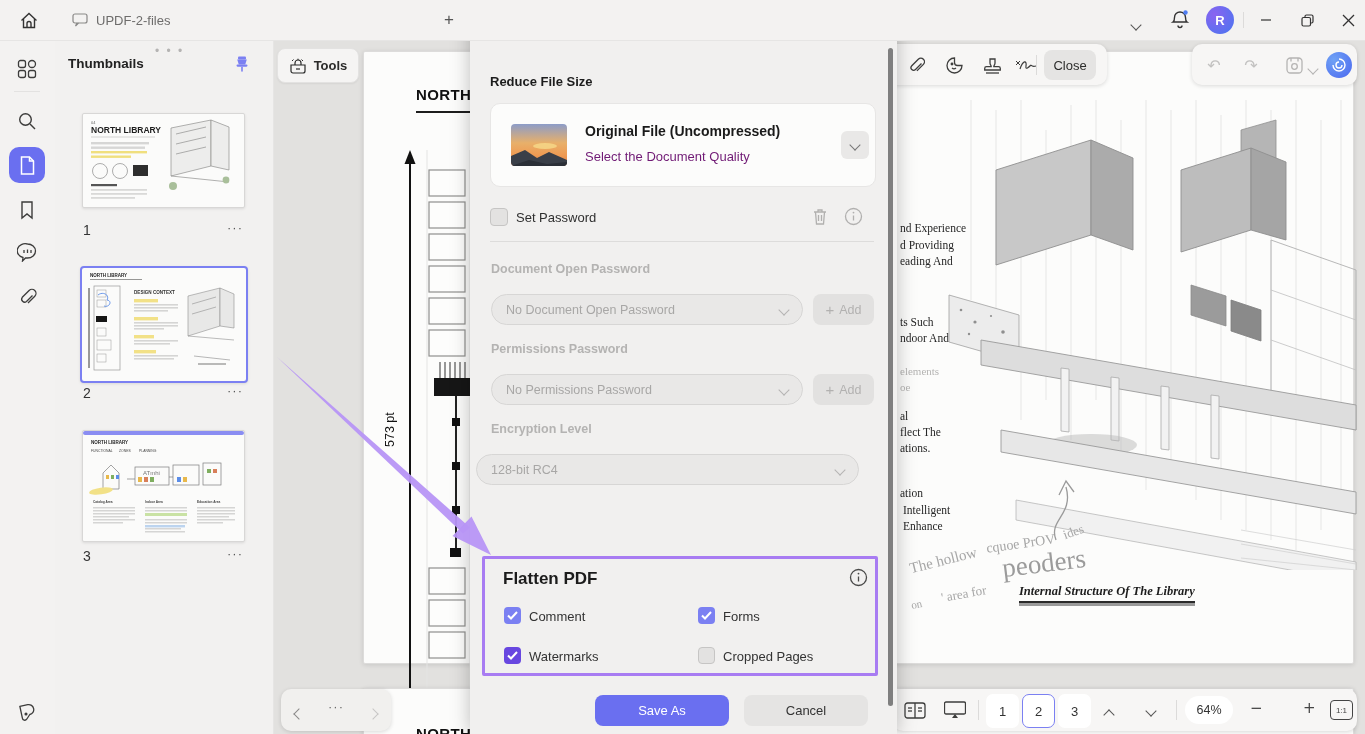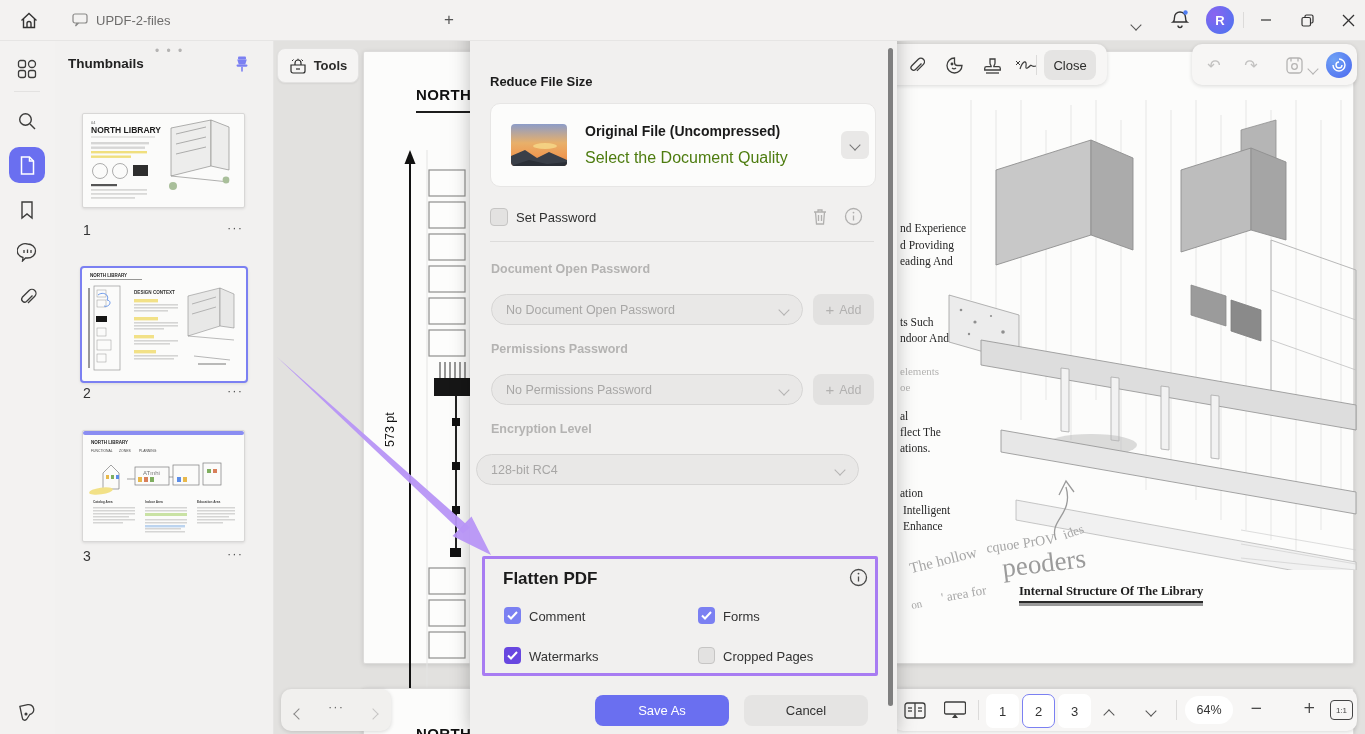--- a/index.html
+++ b/index.html
@@ -34,21 +34,21 @@
   .thumbmore{position:absolute;color:#555;font-size:13px;letter-spacing:1px;}
   
   .toolsbtn{position:absolute;left:277px;top:48px;width:80px;height:33px;background:#f5f4f3;border:1px solid #e3e2e1;
             border-radius:8px;display:flex;align-items:center;justify-content:center;gap:7px;font-weight:bold;color:#2b2b2a;z-index:12;box-shadow:0 1px 2px rgba(0,0,0,.06);}
   .page{position:absolute;background:#fcfcfb;border:1px solid #dddcdb;box-shadow:0 1px 5px rgba(0,0,0,.12);border-radius:2px;}
   .docheading{position:absolute;font-weight:bold;font-size:15px;letter-spacing:.4px;color:#111;}
   .frag{position:absolute;left:536px;font-family:"Liberation Serif",serif;font-size:11.5px;color:#262626;white-space:nowrap;}
   .frag.dim{color:#b5b4b3;font-size:11px;}
   .hw{position:absolute;font-family:"Liberation Serif",serif;color:#a7a7a7;white-space:nowrap;}
   .caption{position:absolute;font-family:"Liberation Serif",serif;font-weight:bold;font-size:12.5px;color:#1d1d1d;
-           padding-bottom:2px;box-shadow:0 2px 0 0 #2a2a2a, 0 5px 0 0 #9a9a9a;}
+           padding-bottom:2px;box-shadow:0 2px 0 0 #2a2a2a, 0 5px 0 0 #9a9a9a;font-style:italic;}
   
   .floatbar{position:absolute;background:#f7f6f5;border-radius:10px;box-shadow:0 1px 4px rgba(0,0,0,.14);z-index:20;}
   .fbicon{position:absolute;top:8px;width:28px;height:26px;display:flex;align-items:center;justify-content:center;color:#3e3e3d;}
   .closebtn{position:absolute;left:164px;top:6px;width:52px;height:30px;background:#e5e4e3;border-radius:8px;
             display:flex;align-items:center;justify-content:center;color:#2c2c2b;}
   .pagebtn{position:absolute;top:5px;width:31px;height:32px;background:#fff;border:1.5px solid transparent;border-radius:7px;
            display:flex;align-items:center;justify-content:center;color:#333;}
   .pagebtn.active{border-color:#7b80f2;}
   .sep{position:absolute;top:11px;width:1px;height:20px;background:#dcdbda;}
   .zoompill{position:absolute;left:292px;top:7px;width:48px;height:28px;background:#fff;border-radius:14px;
@@ -60,21 +60,21 @@
   
   .dialog{position:absolute;left:470px;top:0;width:427px;height:734px;background:#f1f0ef;z-index:40;
           box-shadow:0 0 18px rgba(0,0,0,.25);}
   .dlg-titlebar{position:absolute;left:0;top:0;width:427px;height:40px;background:#f3f2f1;border-bottom:1px solid #e2e1e0;}
   .dlg-title{position:absolute;left:20px;top:12px;font-weight:bold;font-size:14px;color:#1b1b1b;}
   .dlg-close{position:absolute;left:396px;top:10px;width:22px;height:22px;display:flex;align-items:center;justify-content:center;color:#3a3a39;}
   .scrollthumb{position:absolute;left:418px;top:48px;width:5px;height:658px;background:#7f7f7f;border-radius:3px;}
   .sechead{position:absolute;left:20px;font-weight:bold;font-size:13px;color:#1c1c1c;}
   .card{position:absolute;left:20px;top:103px;width:384px;height:82px;background:#fcfcfb;border:1px solid #e7e6e5;border-radius:10px;}
   .cardtitle{position:absolute;left:94px;top:19px;font-weight:bold;font-size:14px;color:#1a1a1a;}
-  .cardsub{position:absolute;left:94px;top:45px;font-size:16px;color:#4d7c0f;text-align:right;}
+  .cardsub{position:absolute;left:94px;top:45px;font-size:13px;color:#701a75;text-align:right;}
   .cardchev{position:absolute;left:350px;top:27px;width:28px;height:28px;background:#e9e8e7;border-radius:6px;
             display:flex;align-items:center;justify-content:center;}
   .cb{position:absolute;width:18px;height:18px;border-radius:4px;background:#e3e2e1;border:1px solid #c6c5c4;box-sizing:border-box;
       display:flex;align-items:center;justify-content:center;}
   .cb.checked{background:#7b80f2;border:none;}
   .cb.checked.dark{background:#6847e0;}
   .divline{position:absolute;left:20px;width:384px;height:1px;background:#dddcdb;}
   .mutelbl{position:absolute;left:21px;font-weight:bold;font-size:12.5px;color:#b4b3b2;}
   .pill{position:absolute;height:31px;background:#e9e8e7;border:1px solid #d7d6d5;border-radius:16px;box-sizing:border-box;
         display:flex;align-items:center;padding:0 14px;color:#a8a7a6;font-size:12.5px;}

